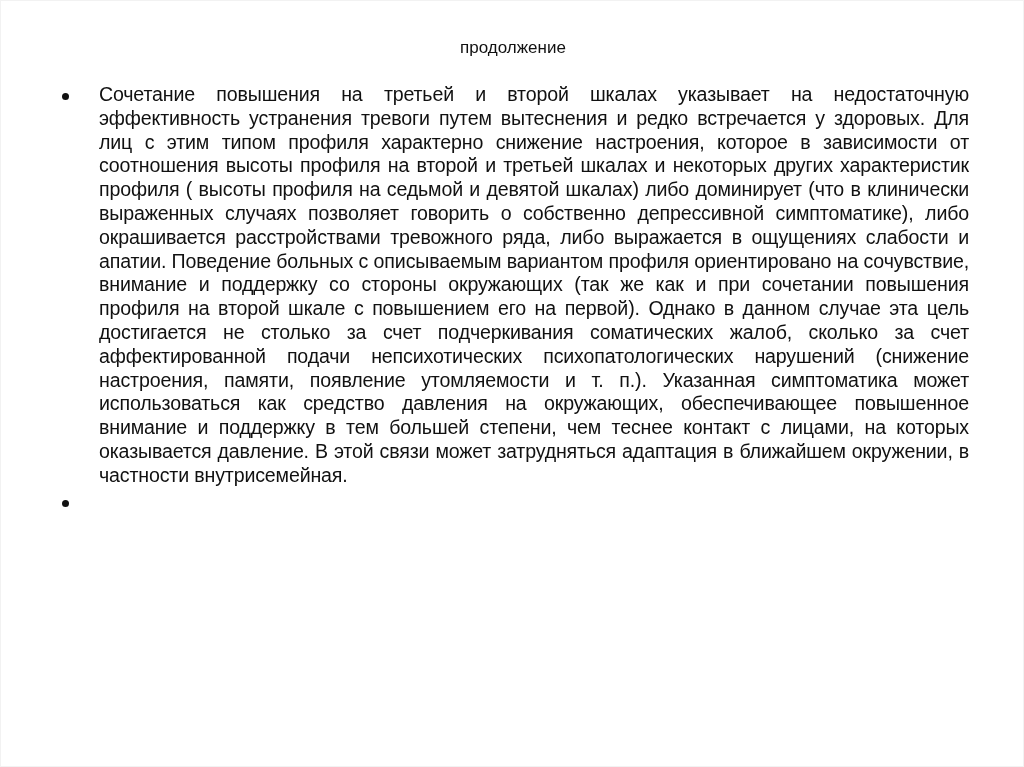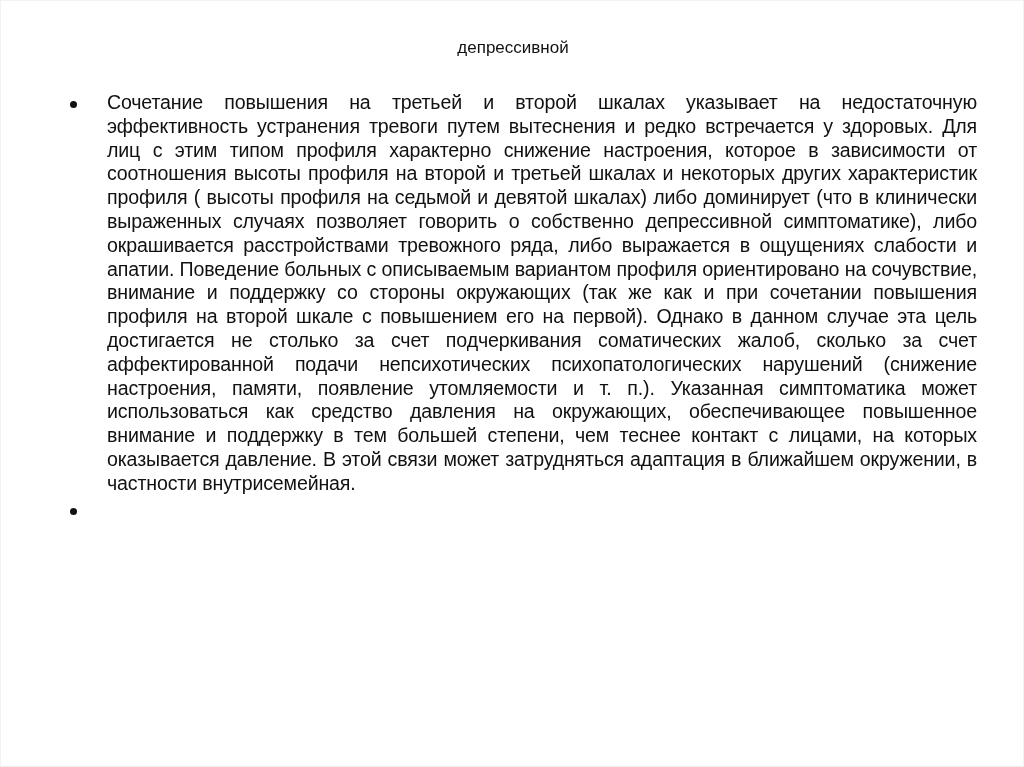--- a/index.html
+++ b/index.html
@@ -31,21 +31,21 @@
       text-align: center;
       font-size: 17px;
       line-height: 22px;
       color: #111111;
     }
     .bullet-list {
       position: absolute;
       left: 58px;
       top: 82px;
       width: 910px;
-      margin: 8px;
+      margin: 0;
       padding: 0;
       list-style: none;
     }
     .bullet-item {
       position: relative;
       padding-left: 40px;
     }
     .bullet-dot {
       position: absolute;
       left: 3px;
@@ -65,21 +65,21 @@
     }
     .bullet-item.empty {
       height: 24px;
       margin-top: 2px;
     }
   </style>
 </head>
 <body>
 
 <div class="slide">
-  <div class="title">депрессивной</div>
+  <div class="title">продолжение</div>
 
   <ul class="bullet-list">
     <li class="bullet-item">
       <span class="bullet-dot"></span>
       <span class="bullet-text">Сочетание повышения на третьей и второй шкалах указывает на недостаточную эффективность устранения тревоги путем вытеснения и редко встречается у здоровых. Для лиц с этим типом профиля характерно снижение настроения,  которое в зависимости от соотношения высоты профиля на второй и третьей шкалах и некоторых других характеристик профиля ( высоты профиля на седьмой и девятой шкалах) либо доминирует (что в клинически выраженных случаях позволяет говорить о собственно депрессивной симптоматике), либо окрашивается расстройствами тревожного ряда, либо выражается в ощущениях слабости и апатии. Поведение больных с описываемым вариантом профиля ориентировано на сочувствие, внимание и поддержку со стороны окружающих (так же как и при сочетании повышения профиля на второй шкале с повышением его на первой). Однако в данном случае эта цель достигается не столько за счет подчеркивания   соматических жалоб, сколько за счет аффектированной подачи непсихотических психопатологических нарушений (снижение настроения, памяти, появление утомляемости и т. п.). Указанная симптоматика может использоваться как средство давления на окружающих, обеспечивающее повышенное внимание и поддержку в тем большей степени, чем теснее контакт с лицами, на которых оказывается давление. В этой связи может затрудняться адаптация в ближайшем окружении, в частности внутрисемейная.</span>
     </li>
     <li class="bullet-item empty">
       <span class="bullet-dot"></span>
       <span class="bullet-text"></span>
     </li>

